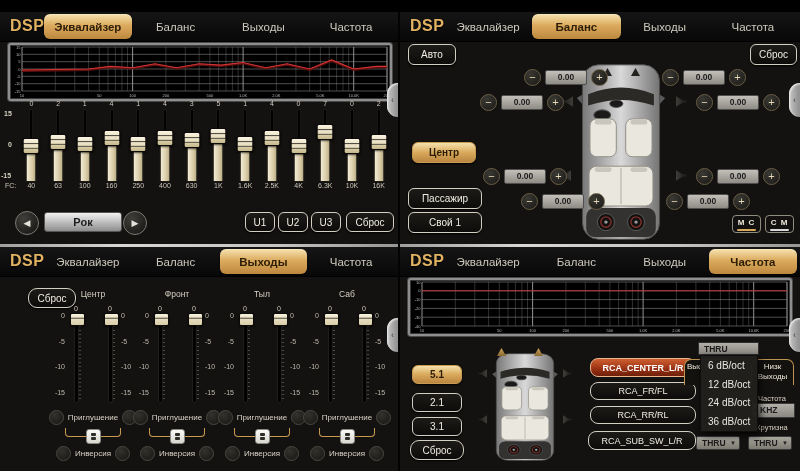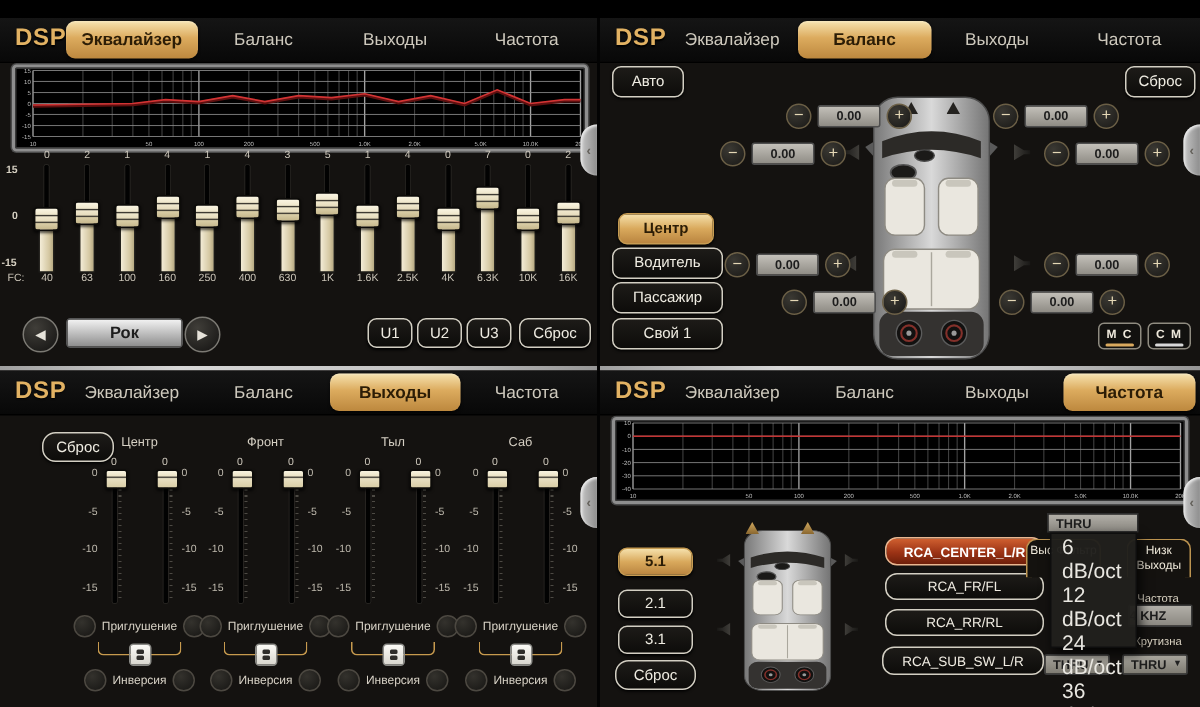--- a/index.html
+++ b/index.html
@@ -105,21 +105,21 @@
   .flabel{position:absolute;font-size:7.5px;color:#d9d2c2;text-align:center;}
   .fvbox{position:absolute;background:linear-gradient(#b2afa8,#8b8881);border:1px solid #3a3a3a;
     color:#1c1c1c;font-size:8.5px;font-weight:bold;text-align:left;line-height:12px;border-radius:1px;}
   .sel{position:absolute;background:linear-gradient(#a8a59d,#7e7b72);border:1px solid #3a3a3a;border-radius:2px;
     color:#1d1d1d;font-size:8.5px;font-weight:bold;line-height:13px;padding-left:5px;box-sizing:border-box;z-index:3;}
   .sel::after{content:"▼";position:absolute;right:3px;top:0;font-size:6px;color:#222;}
   .dd-head{position:absolute;background:linear-gradient(#b2afa8,#8b8881);border:1px solid #2e2e2e;
     color:#1d1d1d;font-size:8.5px;font-weight:bold;line-height:12px;padding-left:5px;box-sizing:border-box;z-index:7;}
   .dd-list{position:absolute;background:rgba(33,32,29,.97);border:1px solid #0e0e0e;z-index:7;
     box-shadow:2px 3px 7px #000c;display:flex;flex-direction:column;justify-content:space-around;padding-left:7px;box-sizing:border-box;}
-  .dd-item{font-size:14px;color:#e9e7e1;}
+  .dd-item{font-size:10px;color:#e9e7e1;}
 </style>
 </head>
 <body>
 
 <svg width="0" height="0" style="position:absolute">
   <symbol id="car-top" viewBox="0 0 100 190">
     <defs>
       <linearGradient id="cg" x1="0" y1="0" x2="1" y2="0">
         <stop offset="0" stop-color="#787878"></stop>
           <stop offset="0.5" stop-color="#d9d9d9"></stop>
@@ -403,21 +403,20 @@
         <div class="valbox">0.00</div>
         <div class="circ plus"></div>
       </div>
     <div class="lvl" style="left:266px;top:181px">
         <div class="circ minus"></div>
         <div class="valbox">0.00</div>
         <div class="circ plus"></div>
       </div>
 
     <div class="btn gold" style="left:12px;top:130px;width:62px;height:19px">Центр</div>
-    <div class="btn" style="left:8px;top:153px;width:72px;height:19px">Водитель</div>
     <div class="btn" style="left:8px;top:176px;width:72px;height:19px">Пассажир</div>
     <div class="btn" style="left:8px;top:200px;width:72px;height:19px">Свой 1</div>
     <div class="mcbtn mc" style="left:332px;top:203px">M C</div>
     <div class="mcbtn cm" style="left:365px;top:203px">C M</div>
     <div class="edge"></div>
     <div class="strip"></div>
   </div>
 
   <div class="quad lft">
     <div class="hdr">

